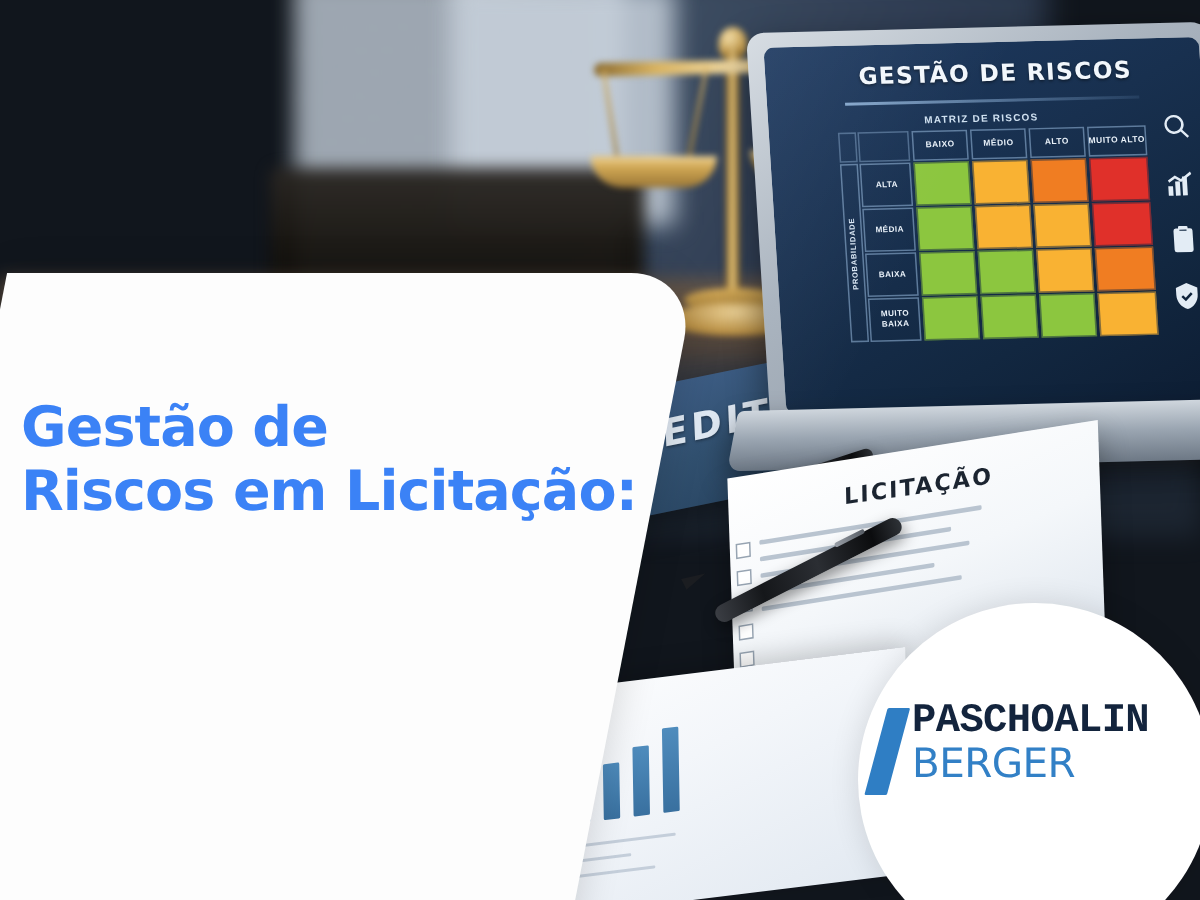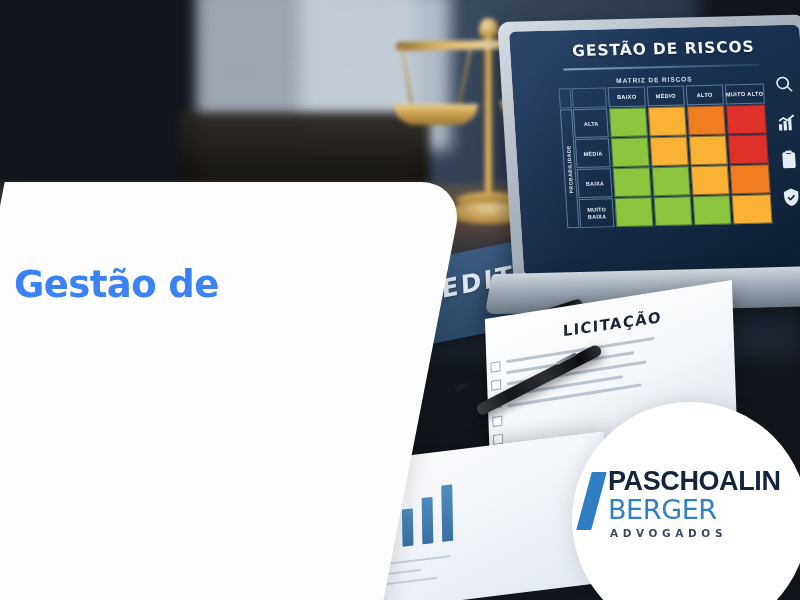--- a/index.html
+++ b/index.html
@@ -295,21 +295,21 @@
   .logo{
     position:absolute;left:584px;top:468px;width:216px;height:92px;
     display:flex;align-items:flex-start;gap:9px;
   }
   .logo-slash{
     width:15px;height:58px;margin-top:4px;flex:none;
     background:#2f7ec4;transform:skewX(-15deg);border-radius:1px;
   }
   .logo-words{display:flex;flex-direction:column;line-height:1;}
   .logo-l1{
-    font-family:Liberation Sans, sans-serif;font-size:27px;font-weight:700;
+    font-family:Liberation Mono, monospace;font-size:27px;font-weight:700;
     letter-spacing:-.4px;color:#13243d;
   }
   .logo-l2{
     font-family:"DejaVu Sans",sans-serif;font-size:27px;font-weight:400;
     letter-spacing:-.4px;color:#3280c6;margin-top:1px;
   }
   .logo-l3{
     font-family:"DejaVu Sans",sans-serif;font-size:10.5px;font-weight:700;
     letter-spacing:4.6px;color:#3a4a5e;margin-top:5px;margin-left:2px;
   }
@@ -476,25 +476,25 @@
       <div class="rep-line" style="left:24px;top:124px;width:136px;"></div>
     </div>
 
     <div class="photo-blur-left"></div>
   </div>
 
   <div class="panel"></div>
 
   <div class="headline">
     <span class="hl1">Gestão de</span>
+    <span class="hl2">Riscos em Licitação:</span>
   </div>
 
   <div class="logo-circle"></div>
   <div class="logo">
     <div class="logo-slash"></div>
     <div class="logo-words">
       <span class="logo-l1">PASCHOALIN</span>
       <span class="logo-l2">BERGER</span>
-      <span class="logo-l3">ADVOGADOS</span>
     </div>
   </div>
 
 </div>
 
 </body></html>

